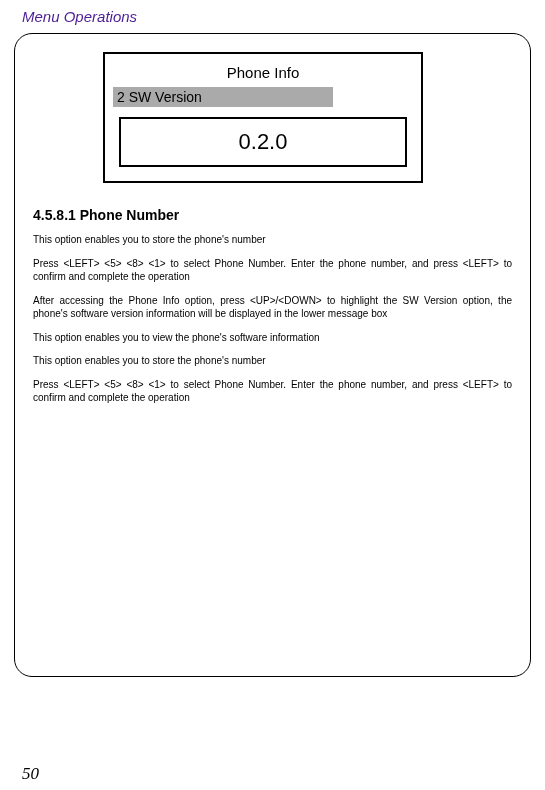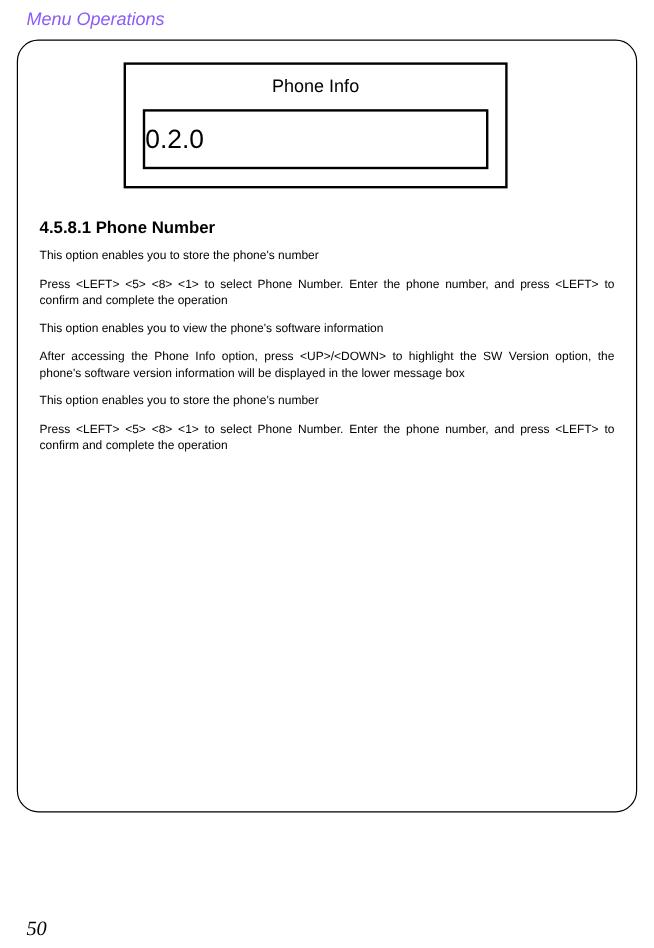--- a/index.html
+++ b/index.html
@@ -7,21 +7,21 @@
       width: 545px;
       height: 790px;
       font-family: Arial, Helvetica, sans-serif;
       background: #fff;
       position: relative;
     }
     .header {
       font-style: italic;
       font-size: 15px;
       padding: 8px 0 4px 22px;
-      color: #8b5cf6;
+      color: #4c1d95;
     }
     .page-frame {
       border: 1.5px solid #000;
       border-radius: 18px;
       margin: 4px 14px 0 14px;
       height: 644px;
       padding: 18px 18px 18px 18px;
       position: relative;
     }
     .phone-screen {
@@ -39,20 +39,21 @@
       font-size: 14px;
       padding: 2px 4px;
     }
     .menu-item.selected {
       background: #aaa;
       width: 220px;
     }
     .version-box {
       border: 2px solid #000;
       margin: 10px 6px 0 6px;
+      text-align: center;
       font-size: 22px;
       padding: 10px 0;
     }
     .section-heading {
       font-weight: bold;
       font-size: 14px;
       margin: 14px 0 10px 0;
     }
     .body-text {
       font-size: 10px;
@@ -72,33 +73,34 @@
   </style>
 </head>
 <body>
 
 <div class="header">Menu Operations</div>
 
 <div class="page-frame">
 
   <div class="phone-screen">
     <div class="phone-title">Phone Info</div>
+    <div class="menu-item selected">2 SW Version</div>
     <div class="version-box">0.2.0</div>
   </div>
 
   <div class="section-heading">4.5.8.1 Phone Number</div>
   <div class="body-text">This option enables you to store the phone's number</div>
   <div class="body-text">
     <span>Press &lt;LEFT&gt; &lt;5&gt; &lt;8&gt; &lt;1&gt; to select </span><span class="bold">Phone Number</span><span>. Enter the phone number, and press &lt;LEFT&gt; to confirm and complete the operation</span>
   </div>
 
-  <div class="body-text">This option enables you to view the phone's software information</div>
   <div class="body-text">
     <span>After accessing the </span><span class="bold">Phone Info</span><span> option, press &lt;UP&gt;/&lt;DOWN&gt; to highlight the </span><span class="bold">SW Version</span><span> option, the phone's software version information will be displayed in the lower message box</span>
   </div>
+  <div class="body-text">This option enables you to view the phone's software information</div>
   <div class="body-text">This option enables you to store the phone's number</div>
   <div class="body-text">
     <span>Press &lt;LEFT&gt; &lt;5&gt; &lt;8&gt; &lt;1&gt; to select </span><span class="bold">Phone Number</span><span>. Enter the phone number, and press &lt;LEFT&gt; to confirm and complete the operation</span>
   </div>
 
 </div>
 
 <div class="page-number">50</div>
 
 </body></html>

